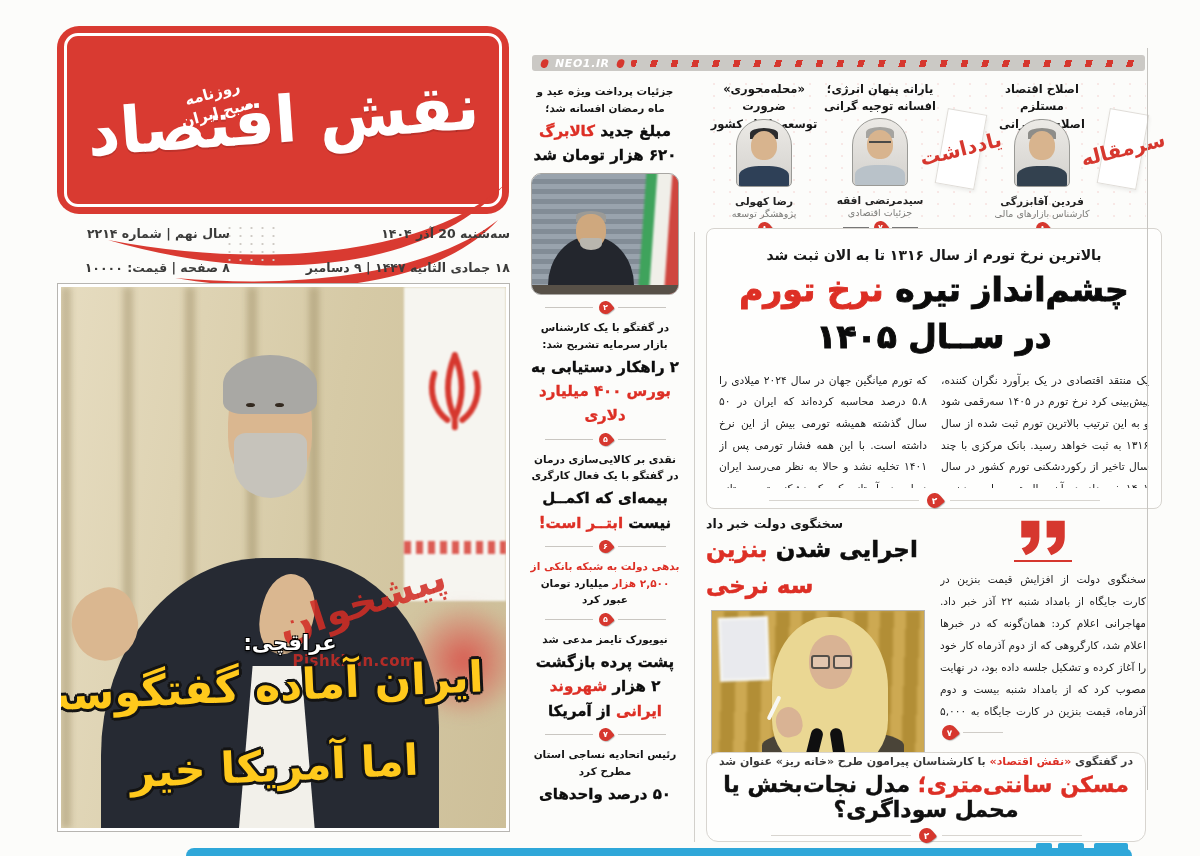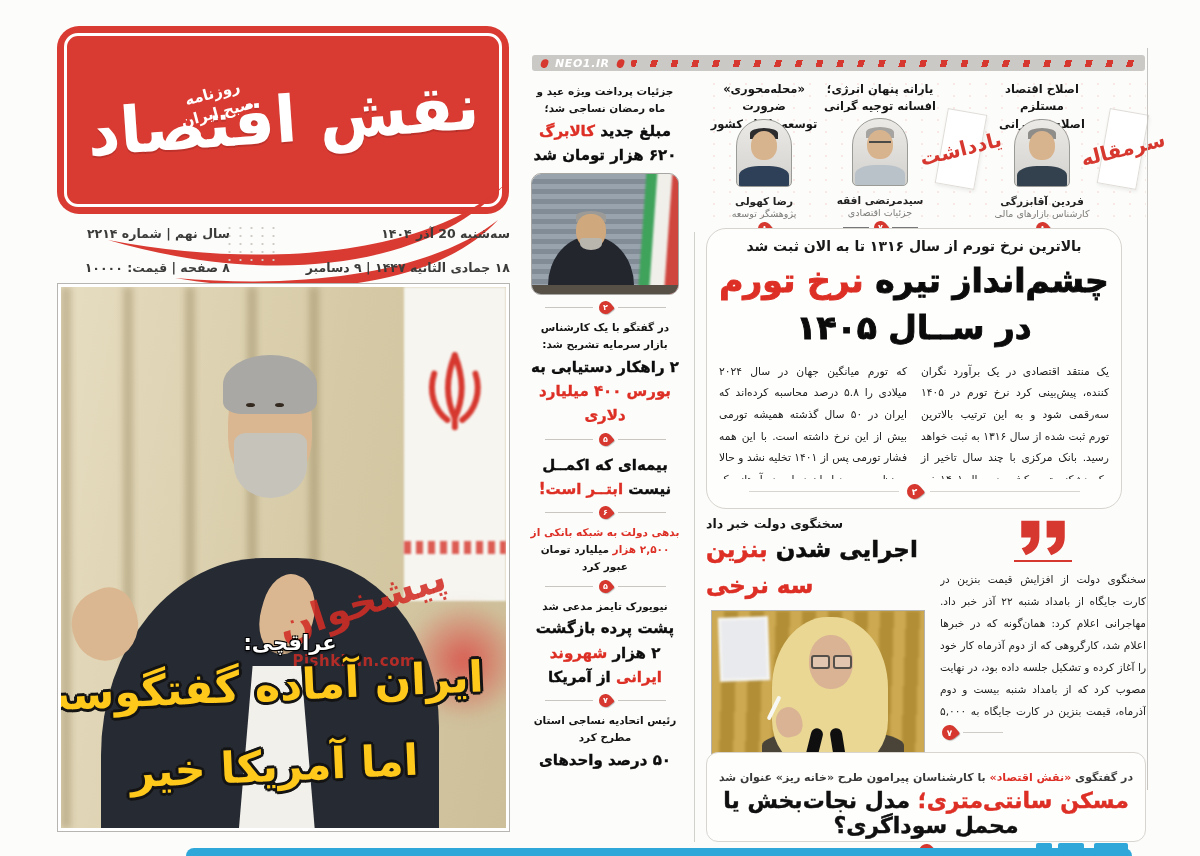--- a/index.html
+++ b/index.html
@@ -104,22 +104,22 @@
   .blinds{position:absolute;inset:0;background:repeating-linear-gradient(180deg,#99a3ad 0 5px,#828c96 5px 10px);}
   .dflag{position:absolute;right:-8px;top:-4px;width:44px;height:110%;transform:rotate(4deg);filter:blur(1px);
          background:linear-gradient(90deg,#3fa35c 0 26%,#f0efe9 26% 60%,#cf463f 60% 100%);}
   .dsuit{position:absolute;left:16px;bottom:0;width:86px;height:58px;background:#23262d;border-radius:50% 50% 0 0/85% 85% 0 0;}
   .dhead{position:absolute;left:44px;bottom:46px;width:30px;height:34px;background:#cfa87e;border-radius:46%;}
   .dhair{position:absolute;left:44px;bottom:72px;width:30px;height:11px;background:#9c9b97;border-radius:50% 50% 0 0;}
   .dbeard{position:absolute;left:48px;bottom:44px;width:22px;height:12px;background:#b9b6ae;border-radius:20% 20% 60% 60%;}
   .ddesk{position:absolute;left:0;bottom:0;width:100%;height:9px;background:#57504７;background:#575047;}
 
   
-  #inf{left:706px;top:228px;width:416px;height:281px;border:1px solid #d7d4cf;border-radius:20px;
-       box-sizing:border-box;padding:9px 12px 0;text-align:center;background:#fefefd;}
+  #inf{left:706px;top:228px;width:456px;height:281px;border:1px solid #d7d4cf;border-radius:8px;
+       box-sizing:border-box;padding:18px 12px 0;text-align:center;background:#fefefd;}
   .ikick{font-size:14px;font-weight:700;color:#181818;}
   .ihead{margin-top:4px;font-weight:700;color:#0b0b0b;line-height:1.42;font-size:33px;-webkit-text-stroke:.9px currentColor;}
   .ibody{display:flex;gap:14px;margin-top:9px;text-align:justify;font-size:10.7px;line-height:2.02;color:#1c1c1c;
          height:118px;overflow:hidden;}
   .ibody>div{flex:1;min-width:0;}
   .boxfoot{display:flex;align-items:center;justify-content:center;gap:8px;margin-top:5px;}
   .boxfoot .dline{width:150px;height:1px;background:#d8d5d0;}
 
   
   #fuel{left:706px;top:516px;width:440px;height:230px;}
@@ -140,21 +140,21 @@
   .face{position:absolute;left:97px;top:24px;width:44px;height:54px;background:#d9b394;border-radius:48%;}
   .gls{position:absolute;top:44px;width:15px;height:10px;border:2px solid #55504a;border-radius:3px;background:rgba(255,255,255,.25);}
   .g1{left:99px;} .g2{left:121px;}
   .handpen{position:absolute;left:64px;top:96px;width:26px;height:30px;background:#d9b394;border-radius:50% 50% 40% 40%;transform:rotate(-14deg);}
   .pen{position:absolute;left:60px;top:84px;width:4px;height:26px;background:#f7f7f3;border-radius:2px;transform:rotate(26deg);}
   .mc{position:absolute;bottom:-5px;width:12px;height:36px;background:#0f0f10;border-radius:6px;}
   .mc1{left:96px;transform:rotate(14deg);} .mc2{left:120px;transform:rotate(-9deg);}
 
   
   #house{left:706px;top:752px;width:440px;height:90px;border:1px solid #d8d5d0;border-radius:12px;
-         box-sizing:border-box;padding-top:18px;text-align:center;background:#fefefd;}
+         box-sizing:border-box;padding-top:2px;text-align:center;background:#fefefd;}
   .hkick{font-size:11px;font-weight:700;color:#3a3a3a;}
   .hhead{margin-top:4px;font-size:22px;font-weight:700;color:#101010;-webkit-text-stroke:.4px currentColor;}
   #house .boxfoot{margin-top:6px;} #house .dline{width:140px;}
 
   
   #pborder{left:1147px;top:48px;width:1px;height:742px;background:#c6c4c0;}
   #ad{left:186px;top:848px;width:946px;height:8px;background:#2fa7d9;border-radius:9px 9px 0 0;}
   .adchunk{top:843px;height:13px;background:#2fa7d9;border-radius:2px;}
   #adc1{left:1036px;width:16px;} #adc2{left:1058px;width:26px;} #adc3{left:1094px;width:34px;}
 </style>
@@ -284,21 +284,21 @@
             <i>۸</i>
           </span>
         <span class="dline"></span>
         </div>
     </div>
   </div>
 
   <div class="abs" id="rail">
 
     <div class="ritem">
-      <div class="rkick"><span class="red"></span><span>جزئیات پرداخت ویژه عید و ماه رمضان نساجی شد؛</span></div>
+      <div class="rkick"><span class="red"></span><span>جزئیات پرداخت ویژه عید و ماه رمضان افسانه شد؛</span></div>
       <div class="rhead"><span>مبلغ جدید </span><span class="red">کالابرگ</span><span> ۶۲۰ هزار تومان شد</span></div>
       <div class="rphoto">
         <div class="blinds"></div>
         <div class="dflag"></div>
         <div class="dsuit"></div>
         <div class="dhair"></div>
         <div class="dhead"></div>
         <div class="dbeard"></div>
         <div class="ddesk"></div>
       </div>
@@ -317,20 +317,21 @@
     </div>
     <div class="rdiv">
         <span class="dline"></span>
       <span class="pin sm">
           <i>۵</i>
         </span>
       <span class="dline"></span>
       </div>
 
     <div class="ritem">
+      <div class="rkick"><span class="red"></span><span>نقدی بر کالایی‌سازی درمان در گفتگو با یک فعال کارگری</span></div>
       <div class="rhead"><span>بیمه‌ای که اکمــل نیست </span><span class="red">ابتــر است!</span><span></span></div>
     </div>
     <div class="rdiv">
         <span class="dline"></span>
       <span class="pin sm">
           <i>۶</i>
         </span>
       <span class="dline"></span>
       </div>
 

